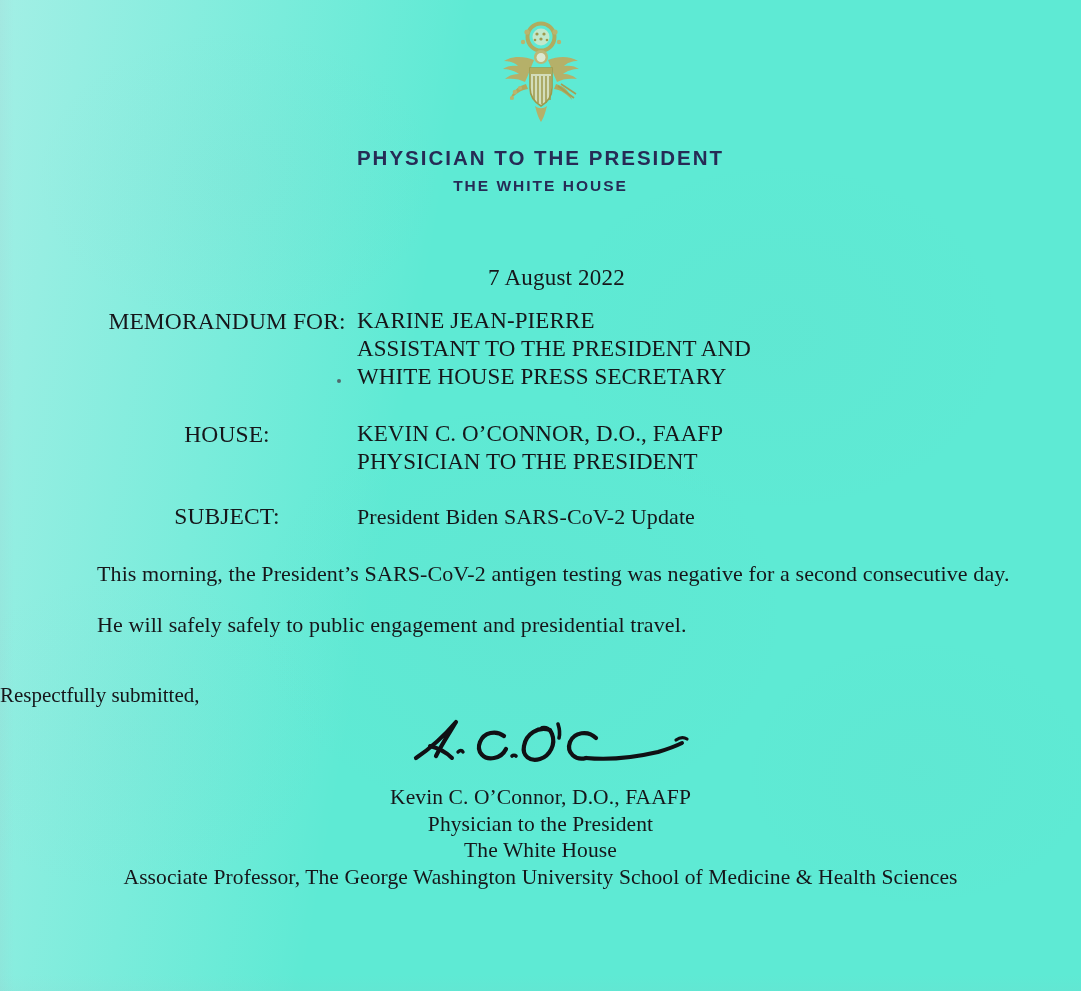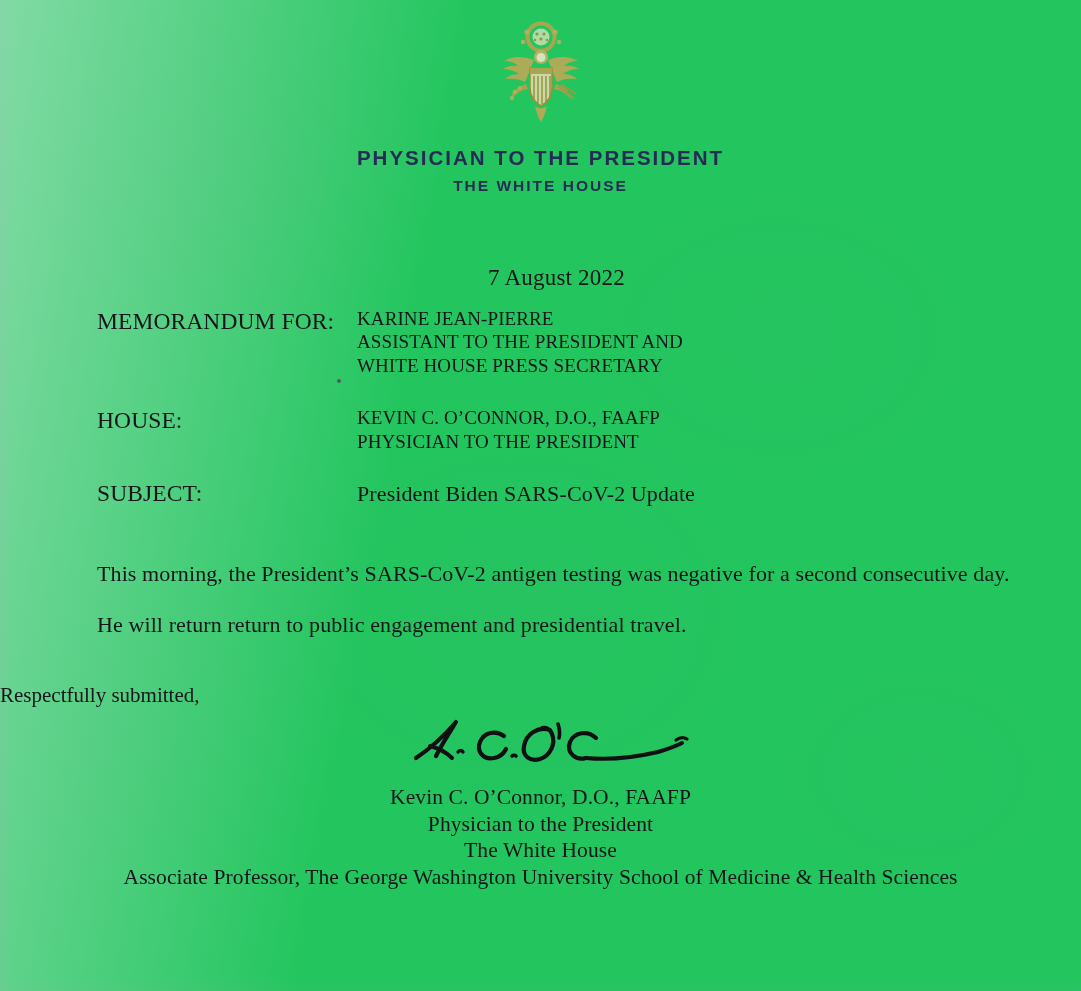--- a/index.html
+++ b/index.html
@@ -7,21 +7,21 @@
     margin: 0;
     padding: 0;
     background: #ffffff;
   }
 
   .page {
     position: relative;
     width: 1081px;
     height: 991px;
     margin: 0 auto;
-    background: #22c55e;
+    background: #5eead4;
     overflow: hidden;
     font-family: "Liberation Serif", serif;
     color: #16161a;
   }
 
   
   .paper-texture {
     position: absolute;
     inset: 0;
     pointer-events: none;
@@ -103,24 +103,25 @@
   }
 
   .memo-row + .memo-row { margin-top: 23px; }
 
   .memo-label {
     width: 260px;
     flex: none;
     font-size: 23.5px;
     line-height: 1.13;
     letter-spacing: 0.1px;
+    text-align: center;
   }
 
   .memo-value {
-    font-size: 19px;
+    font-size: 23px;
     line-height: 1.13;
     letter-spacing: 0.1px;
   }
 
   .memo-value .vline + .vline { margin-top: 2px; }
 
   .memo-value.subject-value {
     font-size: 22px;
     padding-top: 2px;
   }
@@ -276,21 +277,21 @@
     <div class="memo-row" style="margin-top:28px;">
       <div class="memo-label">SUBJECT:</div>
       <div class="memo-value subject-value">
         <div class="vline">President Biden SARS-CoV-2 Update</div>
       </div>
     </div>
 
   </div>
 
   <div class="body-para p1">This morning, the President’s SARS-CoV-2 antigen testing was negative for a second consecutive day.</div>
-  <div class="body-para p2">He will return return to public engagement and presidential travel.</div>
+  <div class="body-para p2">He will safely safely to public engagement and presidential travel.</div>
 
   <div class="closing">Respectfully submitted,</div>
 
   <div class="signature-wrap">
     <svg class="signature-svg" viewBox="0 0 300 72" aria-hidden="true">
       <g fill="none" stroke="#101014" stroke-linecap="round" stroke-linejoin="round">
 
         <path d="M16 52 C28 44 44 30 56 16 C50 26 42 38 36 50" stroke-width="4.2"></path>
         <path d="M30 40 C38 42 46 46 52 52" stroke-width="4"></path>
 

